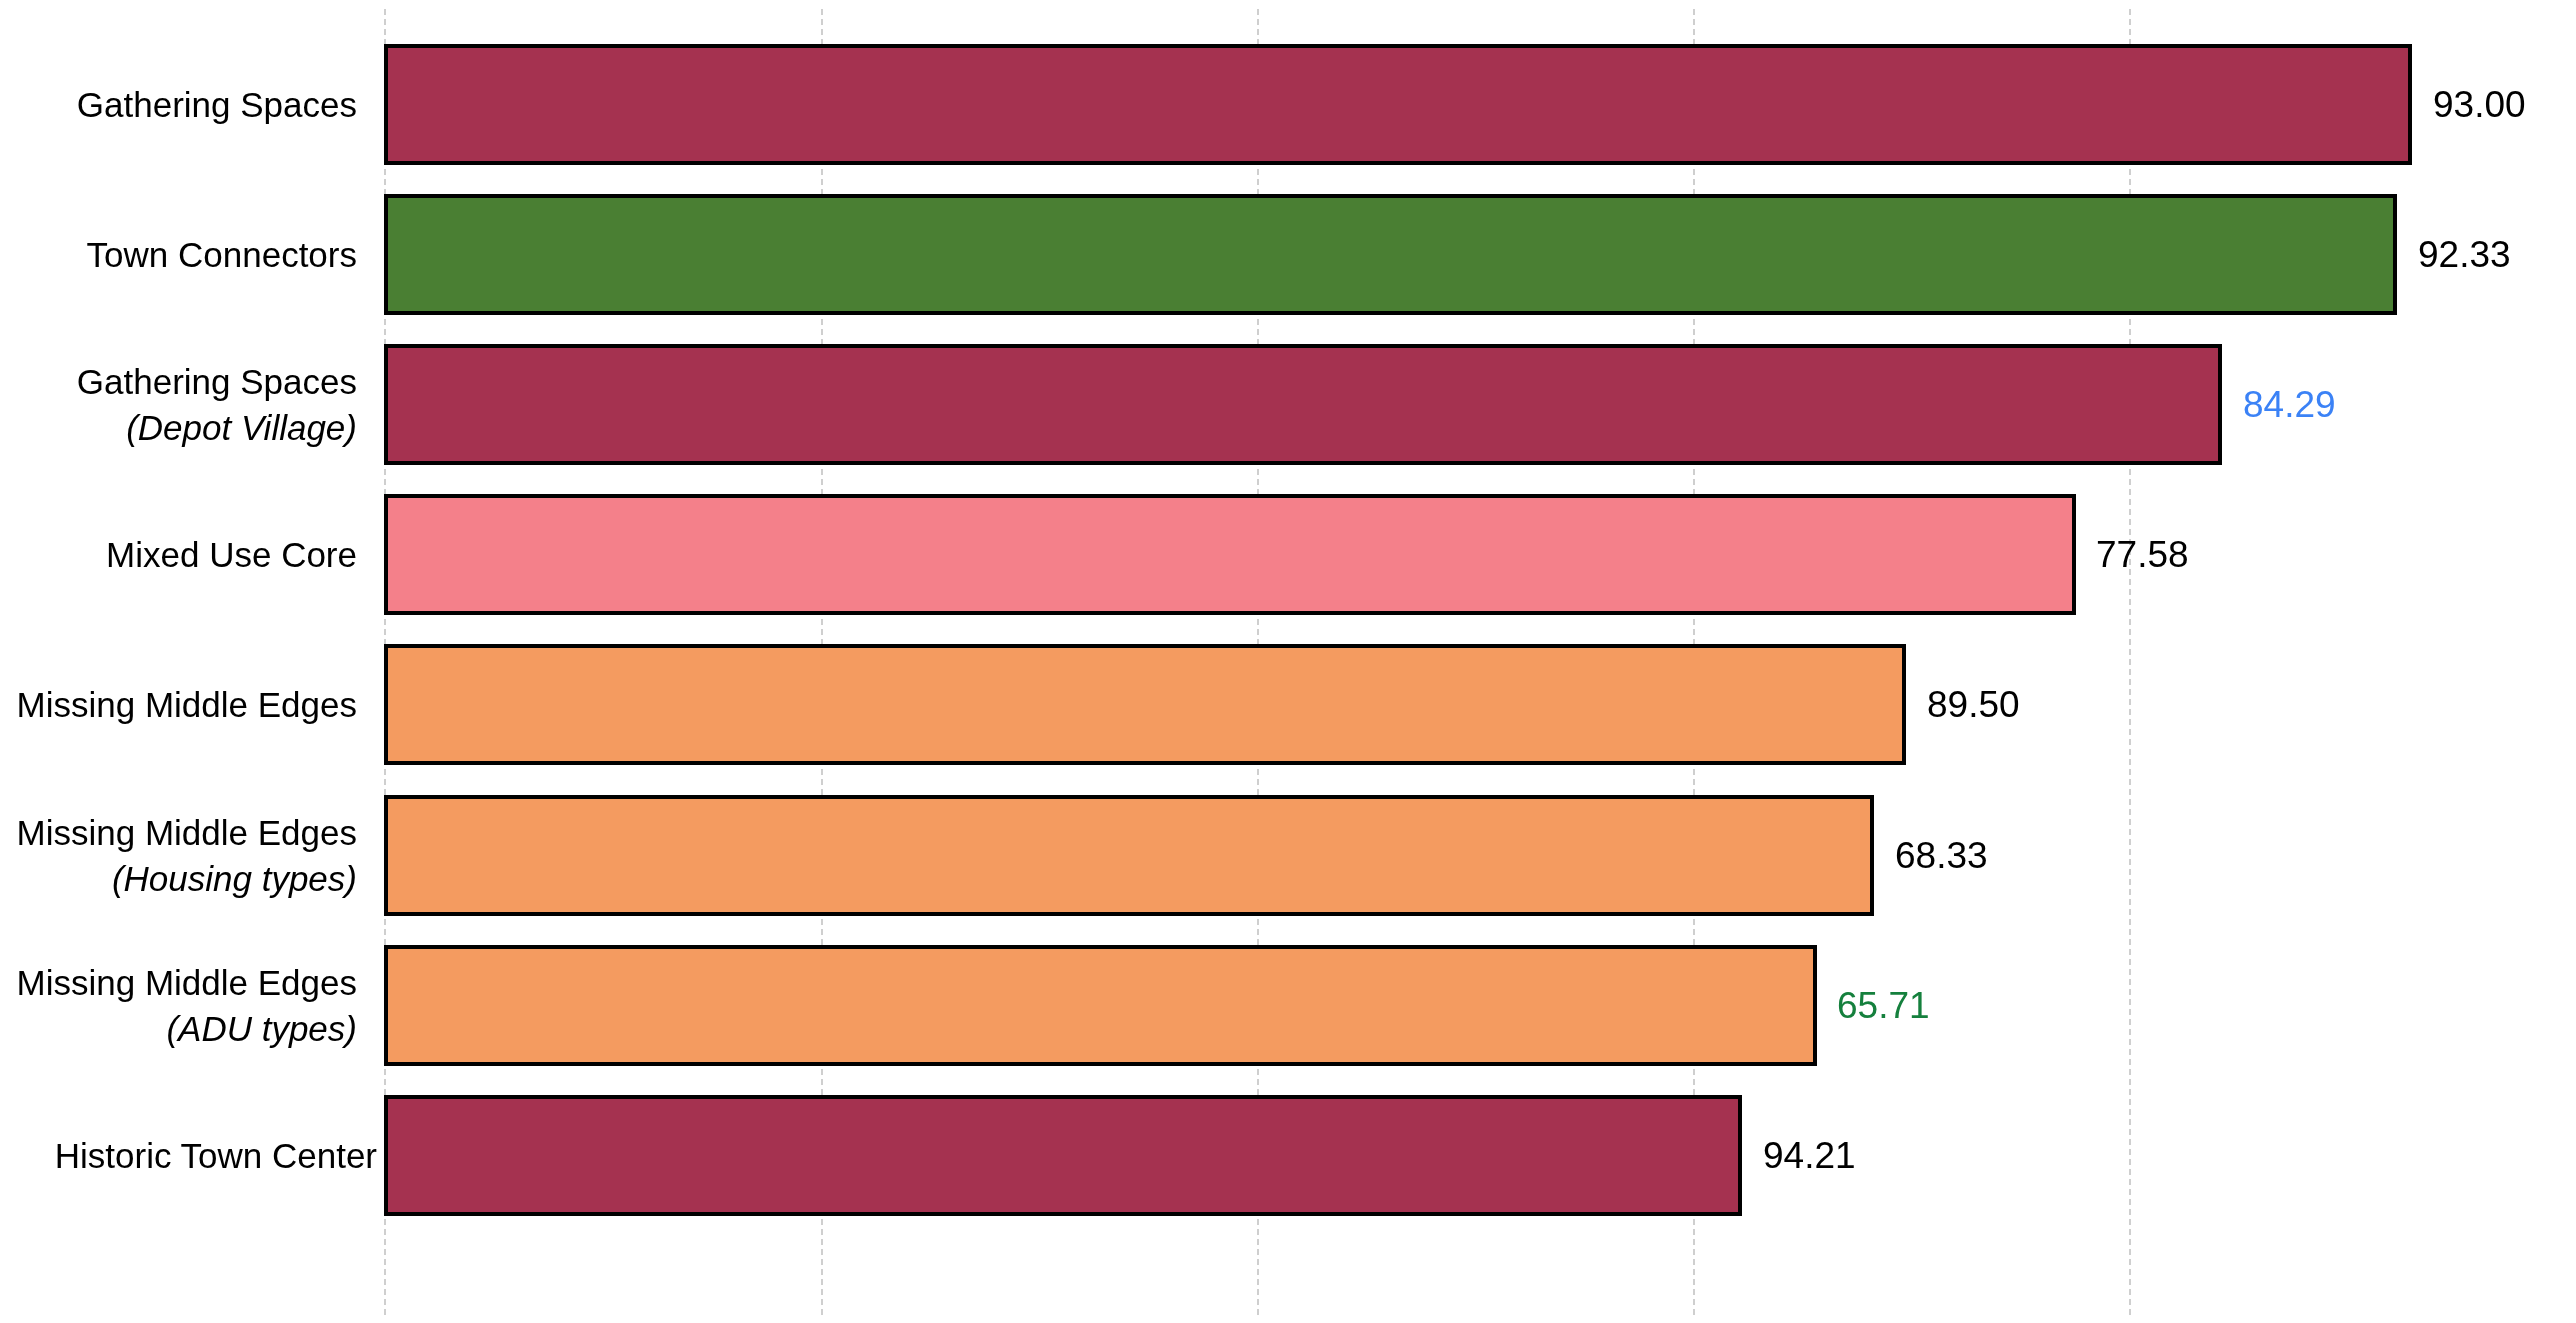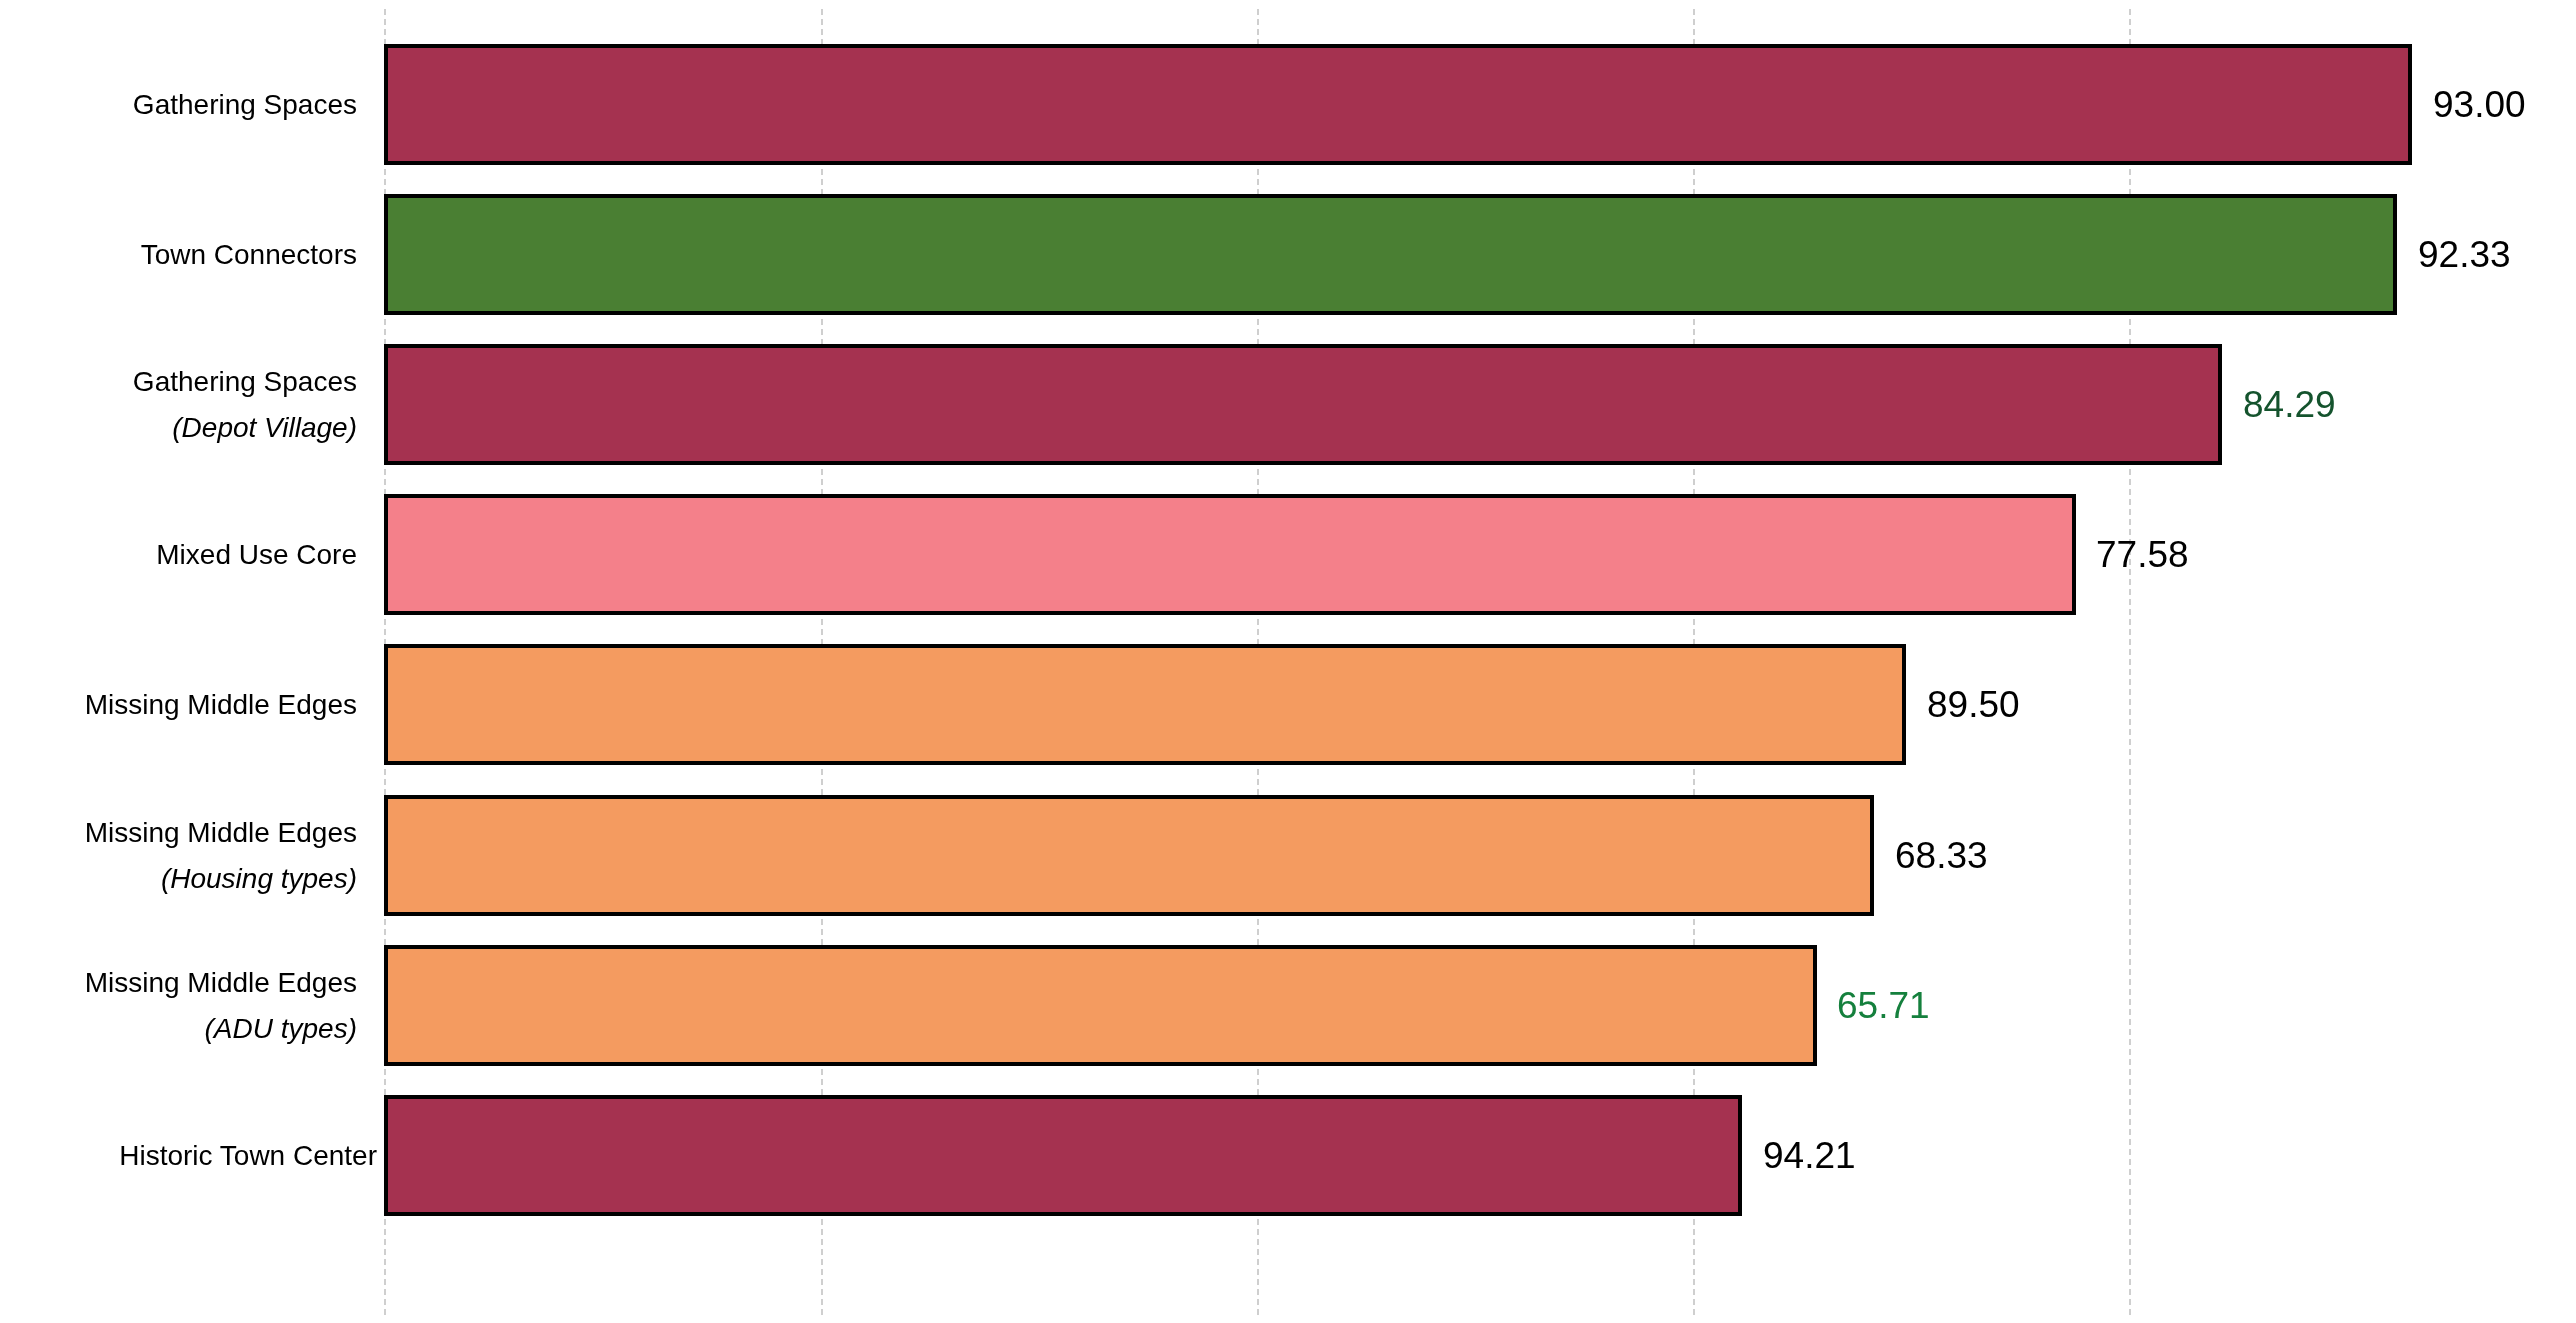--- a/index.html
+++ b/index.html
@@ -51,21 +51,21 @@
     display: block;
   }
 
   
   .cat-label {
     position: absolute;
     left: 0;
     width: 357px;
     text-align: right;
     color: #000000;
-    font-size: 28px;
+    font-size: 35px;
     line-height: 46px;
     font-family: "Liberation Sans", sans-serif;
   }
   .cat-label .line1 { display: block; font-style: normal; white-space: nowrap; }
   .cat-label .line2 { display: block; font-style: italic; white-space: nowrap; }
   .cat-label.single { }
 
   
   .bar {
     position: absolute;
@@ -112,21 +112,21 @@
         </div>
         <div class="bar" style="top: 0px; width: 2013px; height: 121px; background: rgb(74, 127, 51); border-color: rgb(0, 0, 0);"></div>
         <div class="bar-value" style="left: 2418px; top: 42px; color: rgb(0, 0, 0); text-align: right;">92.33</div>
       </div>
       <div class="row" style="top: 344px; height: 121px;">
         <div class="cat-label" style="top: 14.6px; color: rgb(0, 0, 0);">
           <span class="line1">Gathering Spaces</span>
           <span class="line2">(Depot Village)</span>
         </div>
         <div class="bar" style="top: 0px; width: 1838px; height: 121px; background: rgb(165, 50, 80); border-color: rgb(0, 0, 0);"></div>
-        <div class="bar-value" style="left: 2243px; top: 42px; color: #14532d; text-align: right;">84.29</div>
+        <div class="bar-value" style="left: 2243px; top: 42px; color: #3b82f6; text-align: right;">84.29</div>
       </div>
       <div class="row" style="top: 494px; height: 120px;">
         <div class="cat-label single" style="top: 38px; color: rgb(0, 0, 0);">
           <span class="line1">Mixed Use Core</span>
         </div>
         <div class="bar" style="top: 0px; width: 1692px; height: 121px; background: rgb(244, 128, 138); border-color: rgb(0, 0, 0);"></div>
         <div class="bar-value" style="left: 2096px; top: 42px; color: rgb(0, 0, 0);">77.58</div>
       </div>
       <div class="row" style="top: 644px; height: 121px;">
         <div class="cat-label single" style="top: 38px; color: rgb(0, 0, 0);">

